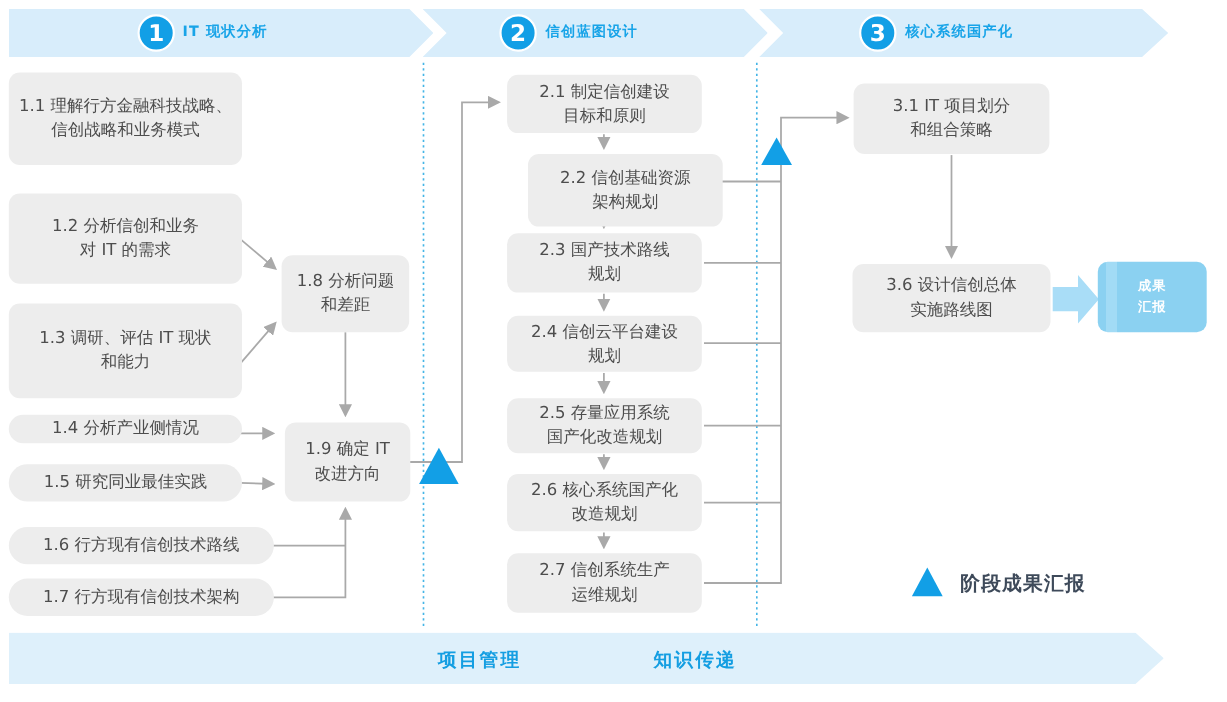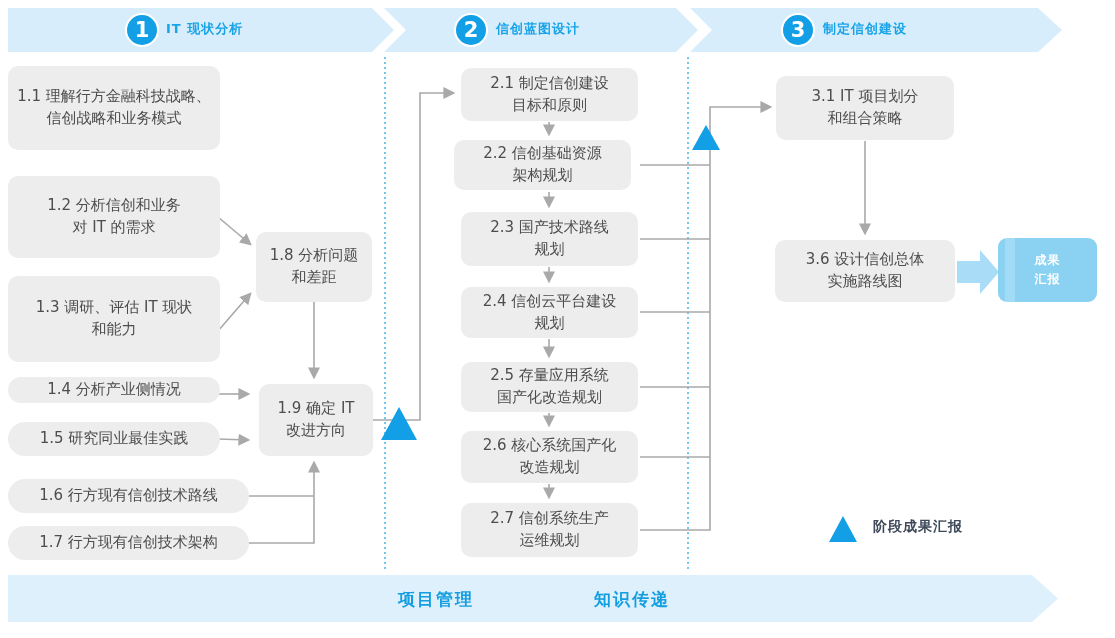--- a/index.html
+++ b/index.html
@@ -31,21 +31,21 @@
   .b11{left:8px;top:66px;width:212px;height:84px;}
   .b12{left:8px;top:176px;width:212px;height:82px;}
   .b13{left:8px;top:276px;width:212px;height:86px;}
   .b14{left:8px;top:377px;width:212px;height:26px;}
   .b15{left:8px;top:422px;width:212px;height:34px;}
   .b16{left:8px;top:479px;width:241px;height:34px;}
   .b17{left:8px;top:526px;width:241px;height:34px;}
   .b18{left:256px;top:232px;width:116px;height:70px;}
   .b19{left:259px;top:384px;width:114px;height:72px;}
   .b21{left:461px;top:68px;width:177px;height:53px;}
-  .b22{left:454px;top:140px;width:177px;height:50px;}
+  .b22{left:480px;top:140px;width:177px;height:66px;}
   .b23{left:461px;top:212px;width:177px;height:54px;}
   .b24{left:461px;top:287px;width:177px;height:51px;}
   .b25{left:461px;top:362px;width:177px;height:50px;}
   .b26{left:461px;top:431px;width:177px;height:52px;}
   .b27{left:461px;top:503px;width:177px;height:54px;}
   .b31{left:776px;top:76px;width:178px;height:64px;}
   .b32{left:775px;top:240px;width:180px;height:62px;}
 
   
   .tri{position:absolute;width:0;height:0;z-index:3;}
@@ -61,21 +61,21 @@
 
   
   .bottom-band{position:absolute;left:8px;top:575px;width:1050px;height:47px;background:#DEF0FB;
     clip-path:polygon(0 0,calc(100% - 26px) 0,100% 50%,calc(100% - 26px) 100%,0 100%);z-index:2;}
   .bb-label{position:absolute;top:13px;font-size:17px;font-weight:bold;color:#149EE2;letter-spacing:2px;white-space:nowrap;}
   .bb-left{left:390px;}
   .bb-right{left:586px;}
 
   
   .legend{position:absolute;left:829px;top:516px;height:28px;z-index:3;}
-  .legend-label{position:absolute;left:44px;top:2px;font-size:14px;font-weight:bold;color:#3E4A5A;letter-spacing:1px;white-space:nowrap;}
+  .legend-label{position:absolute;left:44px;top:2px;font-size:18px;font-weight:bold;color:#3E4A5A;letter-spacing:1px;white-space:nowrap;}
 </style>
 </head>
 <body>
 
 <div class="stage">
 
   <svg class="connector-layer" width="1115" height="638" viewBox="0 0 1115 638">
     <defs>
       <marker id="arr" viewBox="0 0 10 10" refX="8" refY="5" markerWidth="7.5" markerHeight="7.5" orient="auto-start-reverse">
         <path d="M0,0 L10,5 L0,10 z" fill="#A9A9A9"></path>
@@ -122,21 +122,21 @@
   <div class="band band1">
     <div class="phase-circle">1</div>
     <div class="band-title">IT 现状分析</div>
   </div>
   <div class="band band2">
     <div class="phase-circle">2</div>
     <div class="band-title">信创蓝图设计</div>
   </div>
   <div class="band band3">
     <div class="phase-circle">3</div>
-    <div class="band-title">制定信创建设</div>
+    <div class="band-title">核心系统国产化</div>
   </div>
 
   <div class="box b11">1.1 理解行方金融科技战略、
 信创战略和业务模式</div>
   <div class="box b12">1.2 分析信创和业务
 对 IT 的需求</div>
   <div class="box b13">1.3 调研、评估 IT 现状
 和能力</div>
   <div class="box pill b14">1.4 分析产业侧情况</div>
   <div class="box pill b15">1.5 研究同业最佳实践</div>

